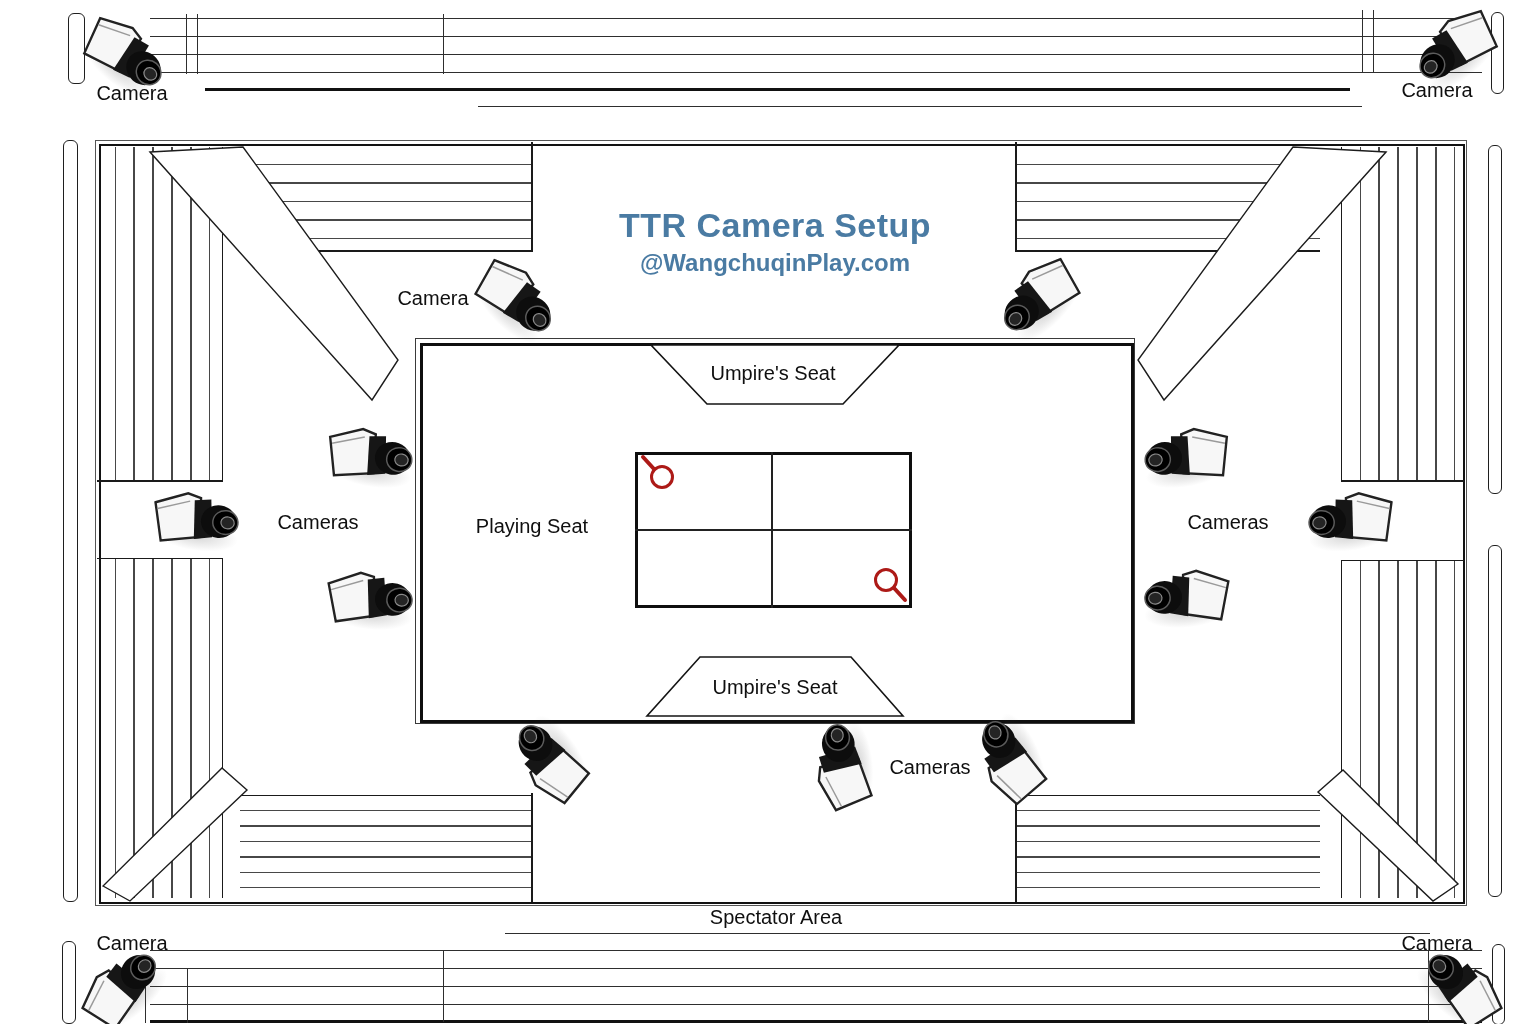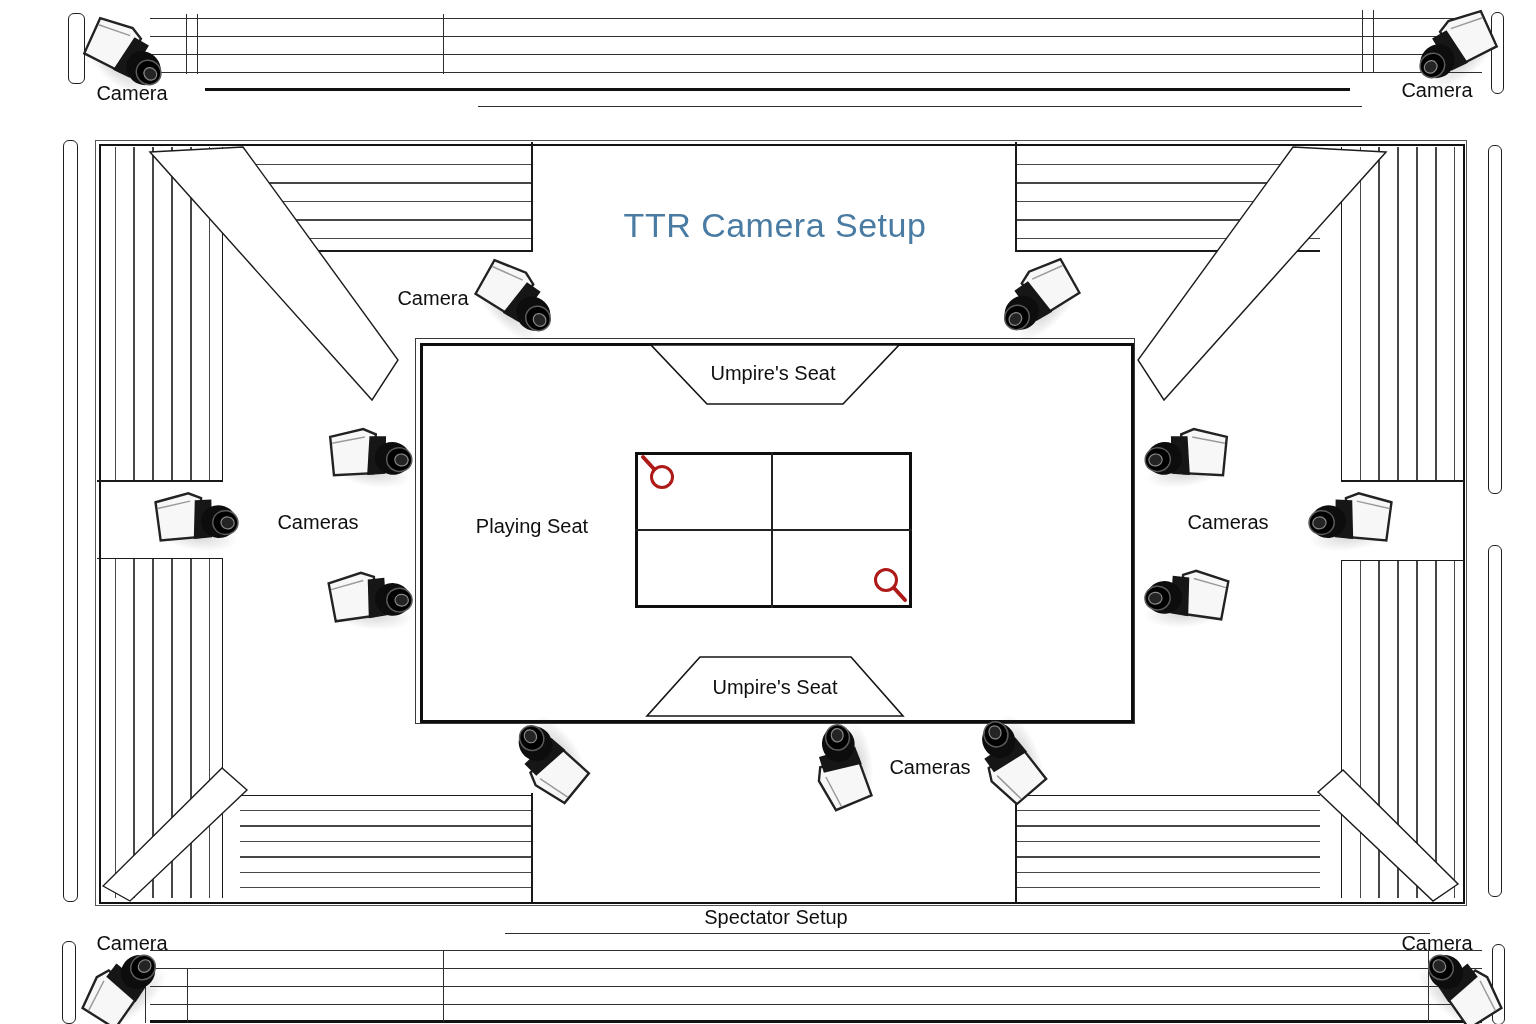--- a/index.html
+++ b/index.html
@@ -22,21 +22,21 @@
   .pa-outer{position:absolute;border:1.2px solid #3a3a3a;}
   .pa-inner{position:absolute;border:3px solid #0e0e0e;}
   .table{position:absolute;border:3px solid #0e0e0e;background:#fff;}
   .tline{position:absolute;background:#222;}
   .overlay{position:absolute;left:0;top:0;pointer-events:none;}
   .cam{position:absolute;width:95px;height:60px;}
   .cam::before{content:'';position:absolute;left:6%;top:50%;width:92%;height:52%;
      background:radial-gradient(ellipse at center,rgba(60,60,60,.22),rgba(0,0,0,0) 68%);}
   .cam svg{position:relative;width:100%;height:100%;}
   .lbl{position:absolute;transform:translateX(-50%);font-size:20px;color:#0f0f0f;white-space:nowrap;}
-  .title{position:absolute;transform:translateX(-50%);font-size:34px;font-weight:400;color:#4a7ba3;white-space:nowrap;letter-spacing:.5px;}
+  .title{position:absolute;transform:translateX(-50%);font-size:34px;font-weight:700;color:#4a7ba3;white-space:nowrap;letter-spacing:.5px;}
   .subtitle{position:absolute;transform:translateX(-50%);font-size:24px;font-weight:700;color:#4a7ba3;white-space:nowrap;}
 </style>
 </head>
 <body>
 
 <div class="canvas">
 
   <div>
     <div class="hl" style="left:150px;top:18px;width:1332px"></div>
     <div class="hl" style="left:150px;top:36px;width:1332px"></div>
@@ -169,28 +169,29 @@
         <use href="#camglyph"></use>
       </svg></div>
   <div class="cam" style="left:75px;top:958px;transform:rotate(-42deg)"><svg viewBox="0 0 64 40">
         <use href="#camglyph"></use>
       </svg></div>
   <div class="cam" style="left:1414px;top:958px;transform:scale(-1,1) rotate(-42deg)"><svg viewBox="0 0 64 40">
         <use href="#camglyph"></use>
       </svg></div>
 
   <div class="title" style="left:775px;top:206px">TTR Camera Setup</div>
+  <div class="subtitle" style="left:775px;top:249px">@WangchuqinPlay.com</div>
 
   <div class="lbl" style="left:132px;top:82px">Camera</div>
   <div class="lbl" style="left:1437px;top:79px">Camera</div>
   <div class="lbl" style="left:433px;top:287px">Camera</div>
   <div class="lbl" style="left:318px;top:511px">Cameras</div>
   <div class="lbl" style="left:1228px;top:511px">Cameras</div>
   <div class="lbl" style="left:930px;top:756px">Cameras</div>
   <div class="lbl" style="left:132px;top:932px">Camera</div>
   <div class="lbl" style="left:1437px;top:932px">Camera</div>
 
   <div class="lbl" style="left:773px;top:362px">Umpire's Seat</div>
   <div class="lbl" style="left:775px;top:676px">Umpire's Seat</div>
   <div class="lbl" style="left:532px;top:515px">Playing Seat</div>
-  <div class="lbl" style="left:776px;top:906px">Spectator Setup</div>
+  <div class="lbl" style="left:776px;top:906px">Spectator Area</div>
 
 </div>
 
 </body></html>

